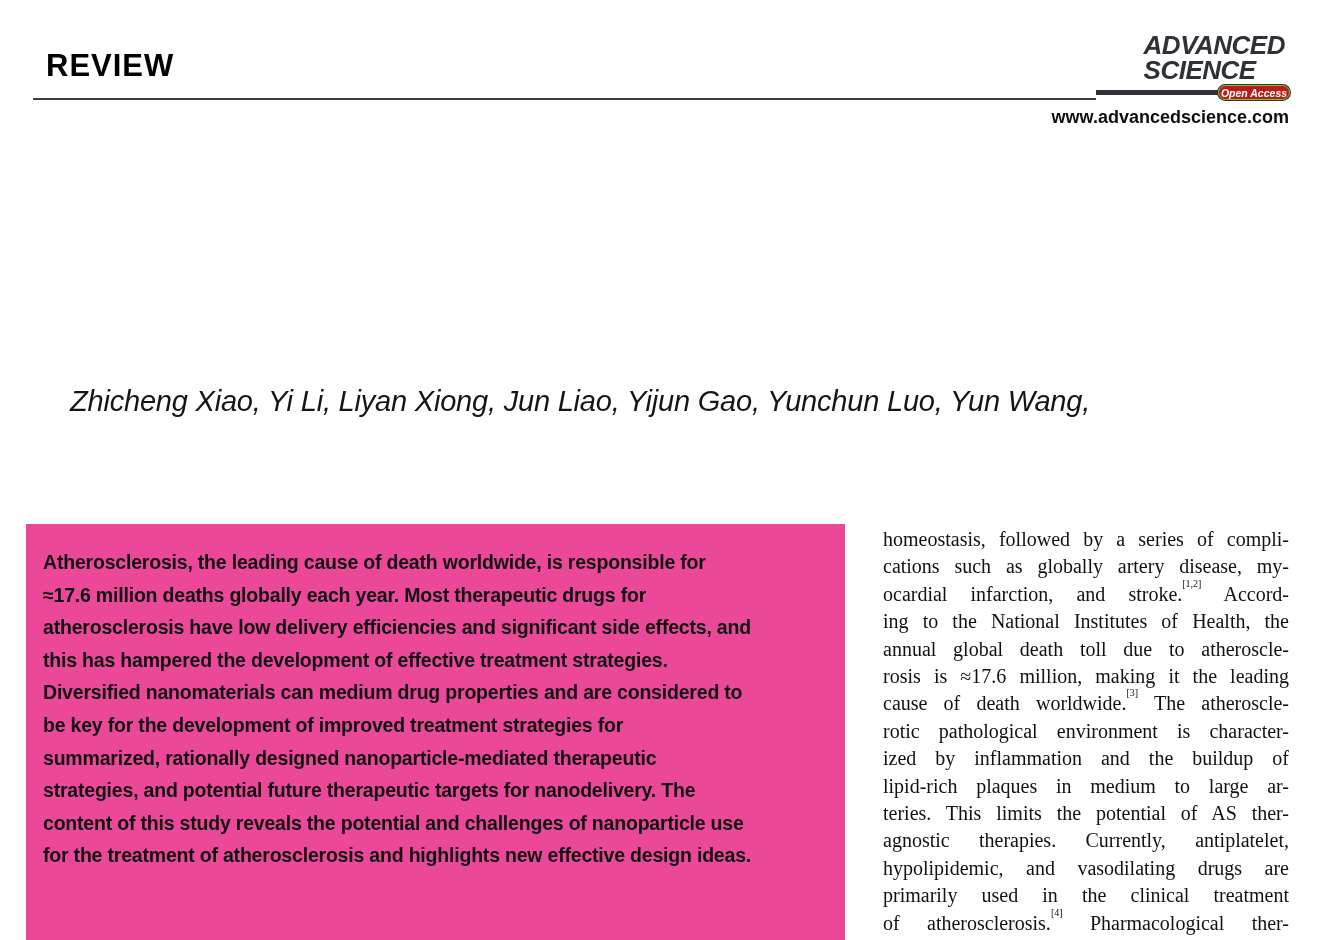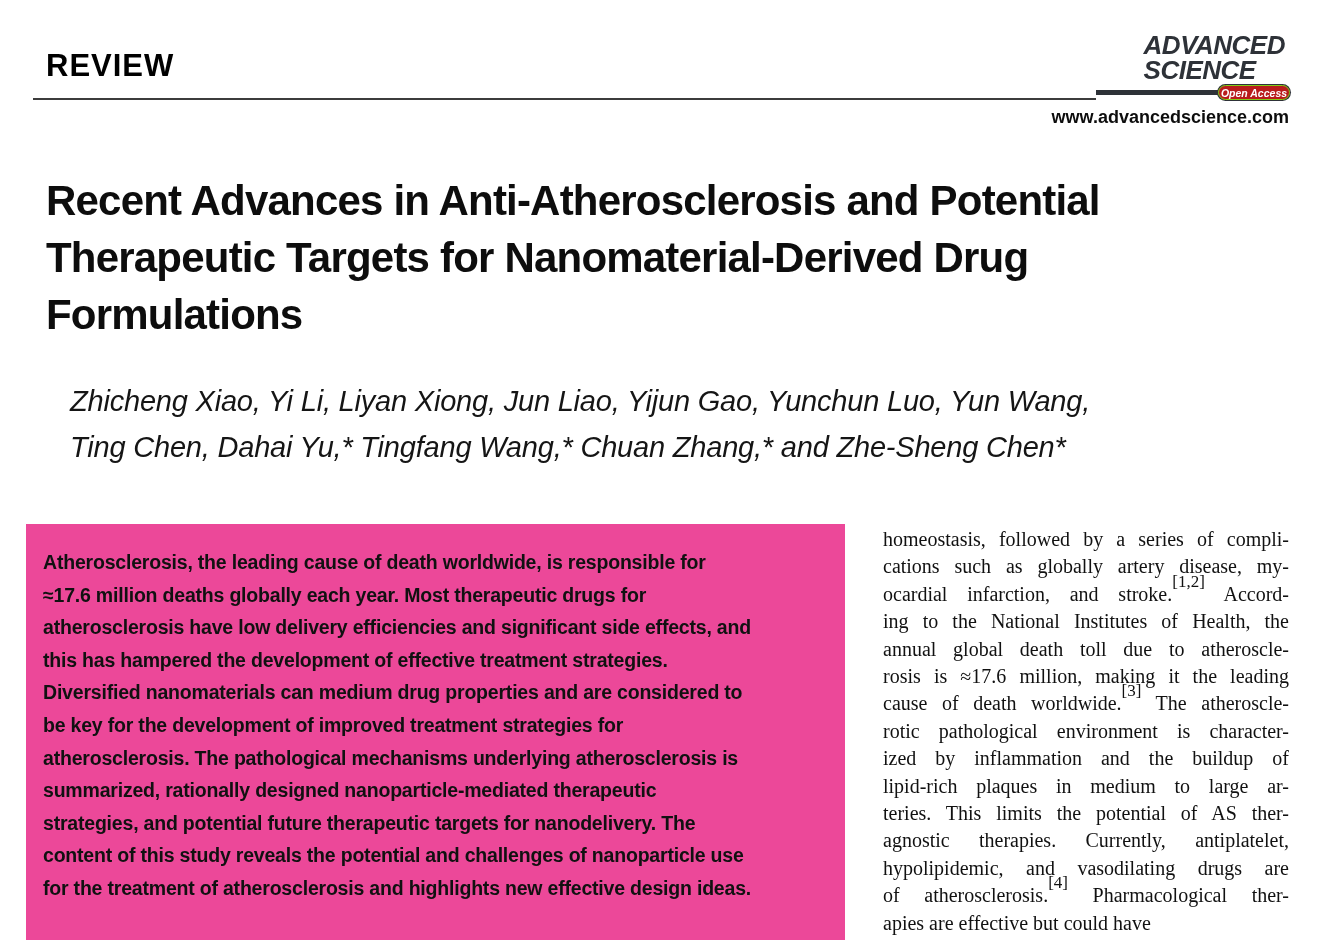--- a/index.html
+++ b/index.html
@@ -85,21 +85,21 @@
   .body-line {
     font:400 20px/27.4px "Liberation Serif", serif;
     color:#111;
     text-align:justify; text-align-last:justify;
   }
   .body-partial {
     font:400 20px/27.4px "Liberation Serif", serif;
     color:#111; text-align:left;
   }
   .ref {
-    font-size:17px; line-height:0;
+    font-size:10px; line-height:0;
     position:relative; top:-6.5px;
   }
 </style>
 </head>
 <body>
 
 <div class="page">
 
   <div class="review-label">REVIEW</div>
 
@@ -107,39 +107,32 @@
 
   <div class="logo">
     <div class="logo-line">ADVANCED</div>
     <div class="logo-line">SCIENCE</div>
   </div>
   <div class="logo-bar"></div>
   <div class="oa-pill">Open Access</div>
 
   <div class="website">www.advancedscience.com</div>
 
-  <div class="title">
-      <div class="title-line">Recent Advances in Anti-Atherosclerosis and Potential</div>
-      <div class="title-line">Therapeutic Targets for Nanomaterial-Derived Drug</div>
-      <div class="title-line">Formulations</div>
-    </div>
 
   <div class="authors">
       <div class="author-line">Zhicheng Xiao, Yi Li, Liyan Xiong, Jun Liao, Yijun Gao, Yunchun Luo, Yun Wang,</div>
-      <div class="author-line">Ting Chen, Dahai Yu,* Tingfang Wang,* Chuan Zhang,* and Zhe-Sheng Chen*</div>
     </div>
 
   <div class="abstract-box">
       <div class="abstract-line">Atherosclerosis, the leading cause of death worldwide, is responsible for</div>
       <div class="abstract-line">≈17.6 million deaths globally each year. Most therapeutic drugs for</div>
       <div class="abstract-line">atherosclerosis have low delivery efficiencies and significant side effects, and</div>
       <div class="abstract-line">this has hampered the development of effective treatment strategies.</div>
       <div class="abstract-line">Diversified nanomaterials can medium drug properties and are considered to</div>
       <div class="abstract-line">be key for the development of improved treatment strategies for</div>
-      <div class="abstract-line">atherosclerosis. The pathological mechanisms underlying atherosclerosis is</div>
       <div class="abstract-line">summarized, rationally designed nanoparticle-mediated therapeutic</div>
       <div class="abstract-line">strategies, and potential future therapeutic targets for nanodelivery. The</div>
       <div class="abstract-line">content of this study reveals the potential and challenges of nanoparticle use</div>
       <div class="abstract-line">for the treatment of atherosclerosis and highlights new effective design ideas.</div>
     </div>
 
   <div class="body-col">
     <div>
         <div class="body-line">homeostasis, followed by a series of compli-</div>
         <div class="body-line">cations such as globally artery disease, my-</div>
@@ -147,18 +140,19 @@
         <div class="body-line">ing to the National Institutes of Health, the</div>
         <div class="body-line">annual global death toll due to atheroscle-</div>
         <div class="body-line">rosis is ≈17.6 million, making it the leading</div>
         <div class="body-line">cause of death worldwide.<sup class="ref">[3]</sup> The atheroscle-</div>
         <div class="body-line">rotic pathological environment is character-</div>
         <div class="body-line">ized by inflammation and the buildup of</div>
         <div class="body-line">lipid-rich plaques in medium to large ar-</div>
         <div class="body-line">teries. This limits the potential of AS ther-</div>
         <div class="body-line">agnostic therapies. Currently, antiplatelet,</div>
         <div class="body-line">hypolipidemic, and vasodilating drugs are</div>
+        <div class="body-line">primarily used in the clinical treatment</div>
         <div class="body-line">of atherosclerosis.<sup class="ref">[4]</sup> Pharmacological ther-</div>
       </div>
     <div class="body-partial">apies are effective but could have</div>
   </div>
 
 </div>
 
 </body></html>

